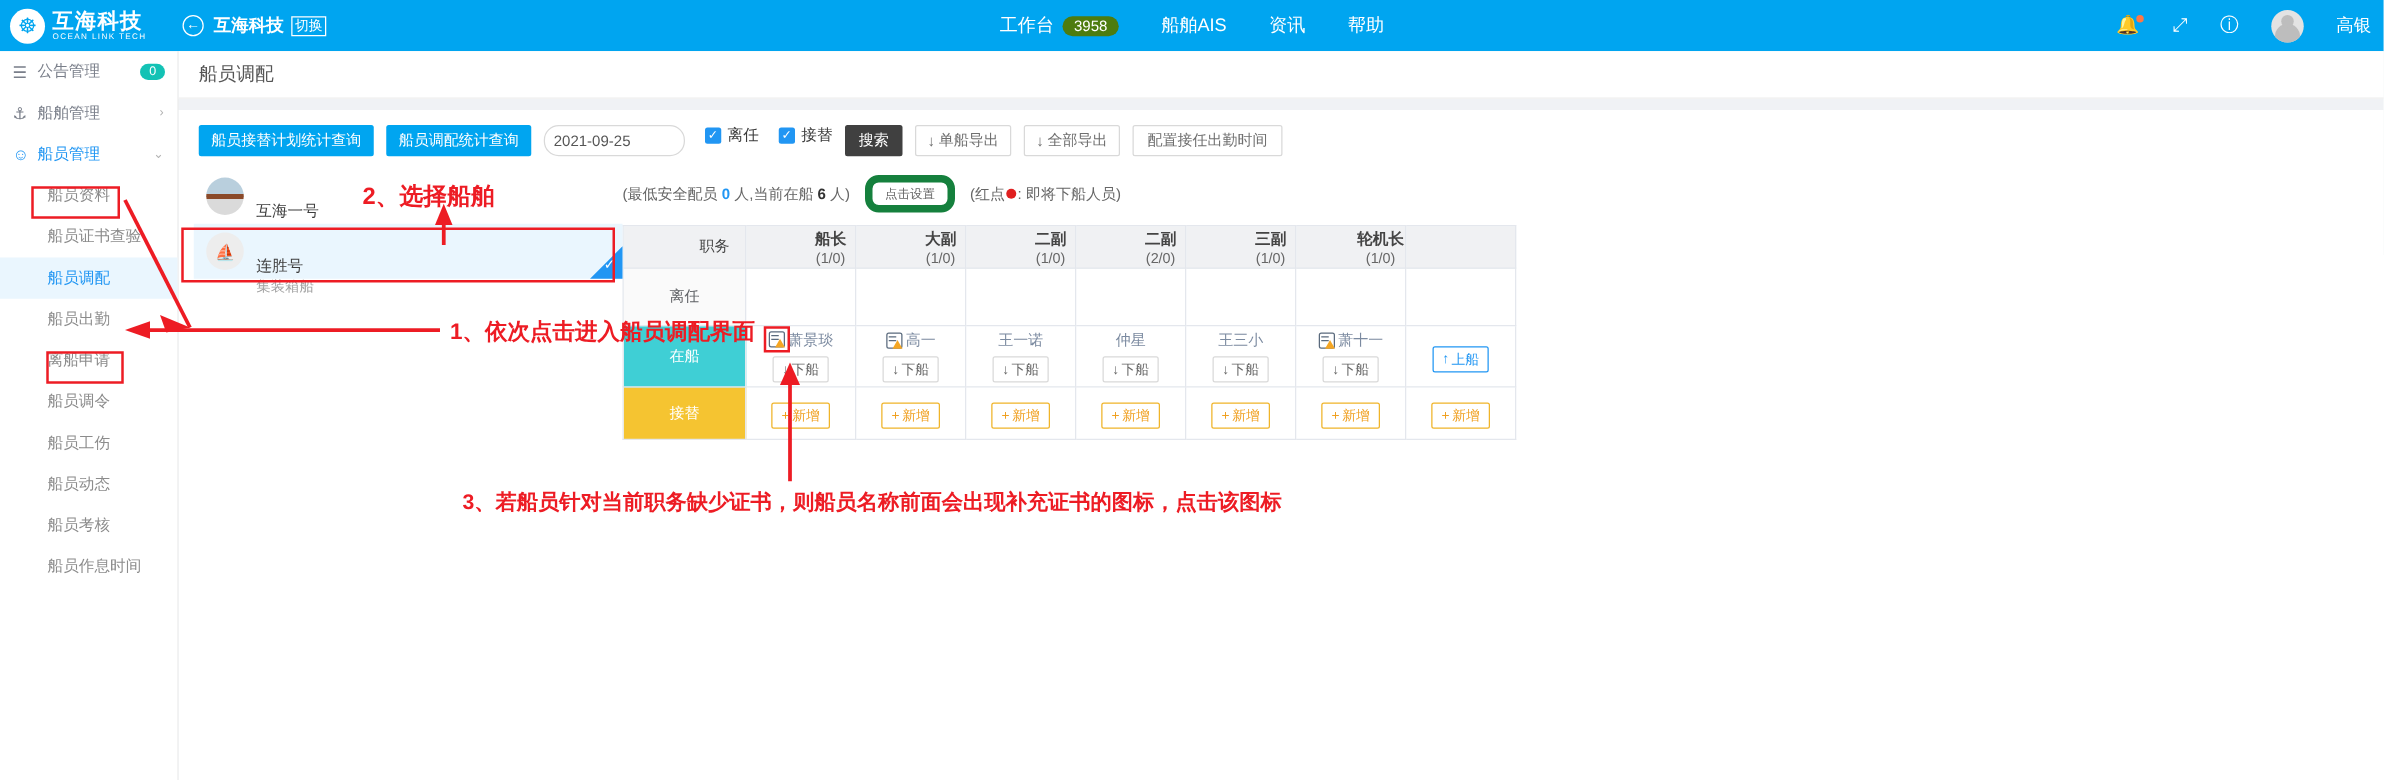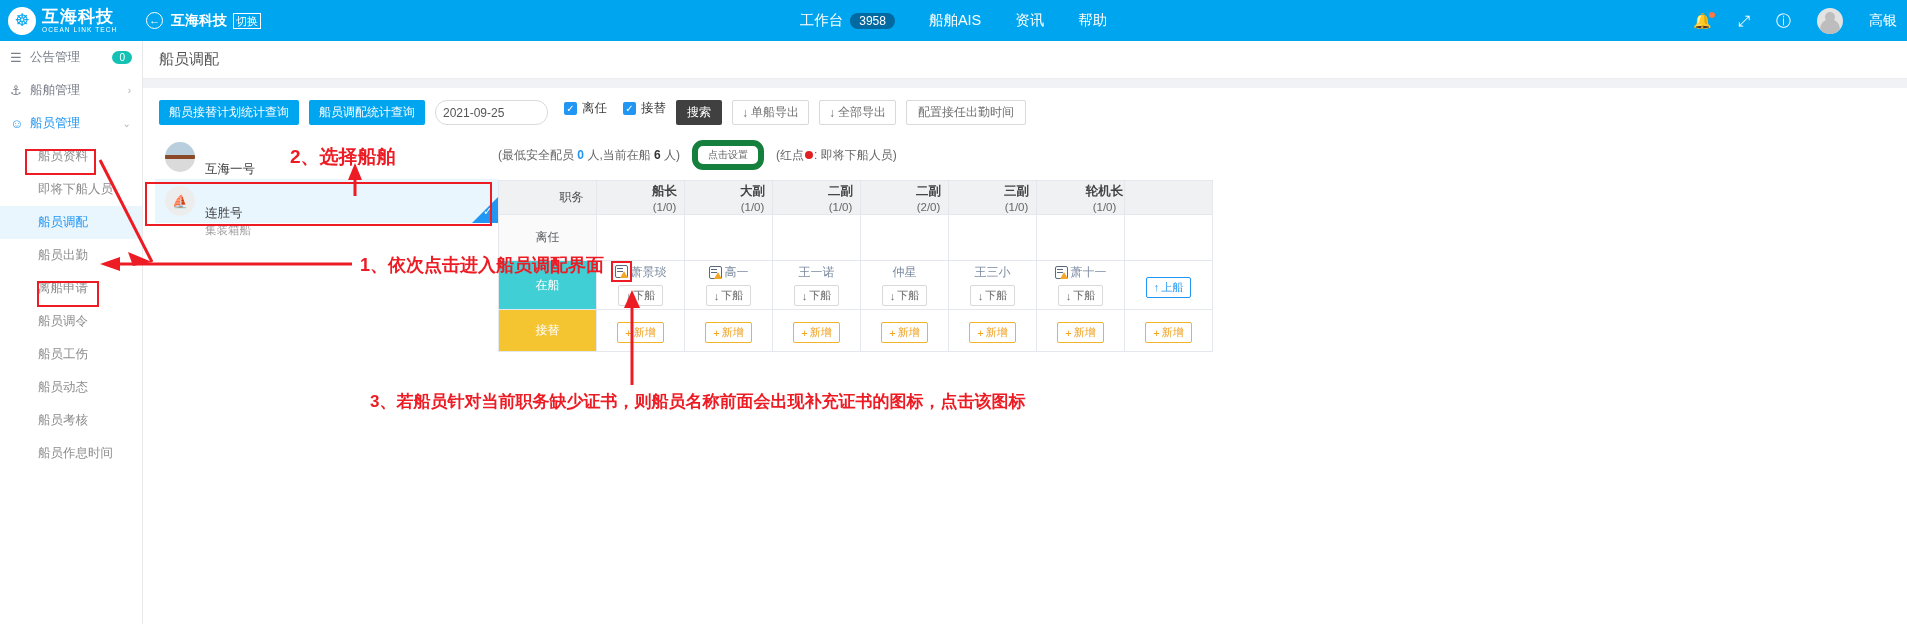--- a/index.html
+++ b/index.html
@@ -40,21 +40,21 @@
   }
 
   .nav-center {
     position: absolute; left: 0; right: 0; margin: 0 auto;
     display: flex; align-items: center; justify-content: center; gap: 34px;
     height: 41px; pointer-events: none;
   }
   .nav-center > * { pointer-events: auto; }
   .nav-item { color: #fff; font-size: 14.5px; display: flex; align-items: center; }
   .nav-badge {
-    background: #0369a1; color: #fff; border-radius: 11px;
+    background: #4d7c0f; color: #fff; border-radius: 11px;
     font-size: 12px; padding: 1px 9px; margin-left: 7px;
   }
 
   .topright {
     position: absolute; right: 10px; top: 0; height: 41px;
     display: flex; align-items: center; gap: 26px;
   }
   .ti { color: #fff; font-size: 15px; position: relative; line-height: 1; }
   .ti .dot {
     position: absolute; right: -3px; top: -1px;
@@ -311,21 +311,21 @@
     <span class="arrow">›</span>
   </div>
 
   <div class="m-row active">
     <span class="m-ico">☺</span>
     <span>船员管理</span>
     <span class="arrow">⌄</span>
   </div>
 
   <div class="sub-row">船员资料</div>
-  <div class="sub-row">即将下船人员</div>
+  <div class="sub-row">船员证书查验</div>
   <div class="sub-row selected">船员调配</div>
   <div class="sub-row">船员出勤</div>
   <div class="sub-row">离船申请</div>
   <div class="sub-row">船员调令</div>
   <div class="sub-row">船员工伤</div>
   <div class="sub-row">船员动态</div>
   <div class="sub-row">船员考核</div>
   <div class="sub-row">船员作息时间</div>
 
   <div class="hl-box" id="hl-crewmgmt"></div>

